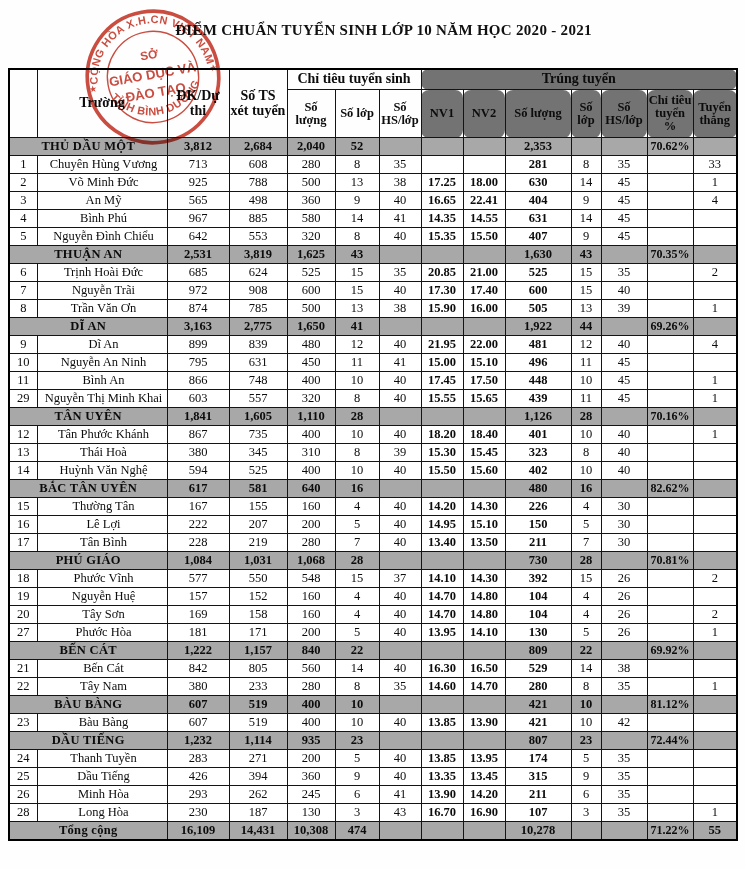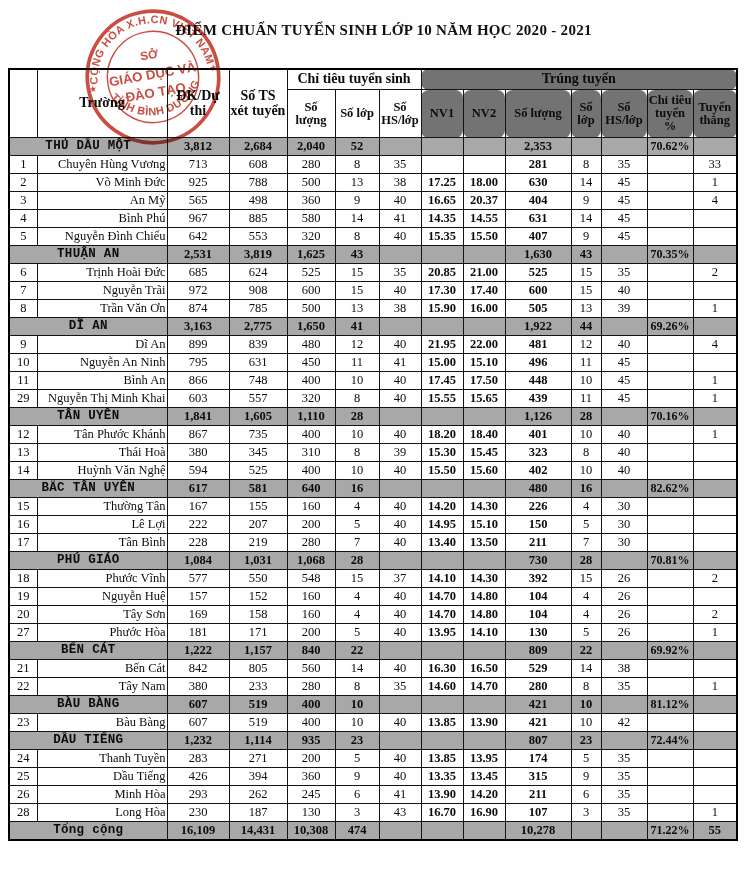--- a/index.html
+++ b/index.html
@@ -19,25 +19,25 @@
   table.main{position:absolute;top:68px;left:8px;width:729px;border-collapse:collapse;
              table-layout:fixed;border:2px solid #000;z-index:2;}
   table.main td{border:1px solid #141414;text-align:center;font-size:12.5px;color:#0c0c0c;
                 padding:0 1px;height:17px;line-height:1.02;overflow:hidden;}
   thead td{font-weight:bold;vertical-align:middle;}
   tr.ghead td{height:19px;font-size:14px;}
   tr.subhead td{height:47px;}
   td.dark{background:#737373;color:#fff;border-radius:8px;}
   td.pcthead{font-size:9.5px;}
   td.subsmall{font-size:11.5px;}
-  tbody td.name{text-align:right;padding-left:4px;white-space:nowrap;}
+  tbody td.name{text-align:center;padding-left:4px;white-space:nowrap;}
   tbody tr.section td, tbody tr.total td{background:#a8a8a8;font-weight:bold;}
   tbody tr.section td.c-pct, tbody tr.total td.c-pct{font-weight:bold;font-size:12px;}
   tbody tr.school td.c-nv1, tbody tr.school td.c-nv2, tbody tr.school td.c-tt_sl{font-weight:bold;}
-  tbody td.secname{text-align:center;letter-spacing:.3px;font-family:Liberation Mono, monospace;}
+  tbody td.secname{text-align:center;letter-spacing:.3px;}
   tbody tr.school td{background:#fff;}
 </style>
 </head>
 <body>
 
 <div class="page">
 
   <div class="title">ĐIỂM CHUẨN TUYỂN SINH LỚP 10 NĂM HỌC 2020 - 2021</div>
 
   <div class="stamp">
@@ -151,21 +151,21 @@
         </tr>
         <tr class="school">
           <td class="stt">3</td>
           <td class="name">An Mỹ</td>
           <td class="c-dk">565</td>
           <td class="c-ts">498</td>
           <td class="c-ct_sl">360</td>
           <td class="c-ct_lop">9</td>
           <td class="c-ct_hs">40</td>
           <td class="c-nv1">16.65</td>
-          <td class="c-nv2">20.37</td>
+          <td class="c-nv2">22.41</td>
           <td class="c-tt_sl">404</td>
           <td class="c-tt_lop">9</td>
           <td class="c-tt_hs">45</td>
           <td class="c-pct"></td>
           <td class="c-tthang">4</td>
         </tr>
         <tr class="school">
           <td class="stt">4</td>
           <td class="name">Bình Phú</td>
           <td class="c-dk">967</td>

